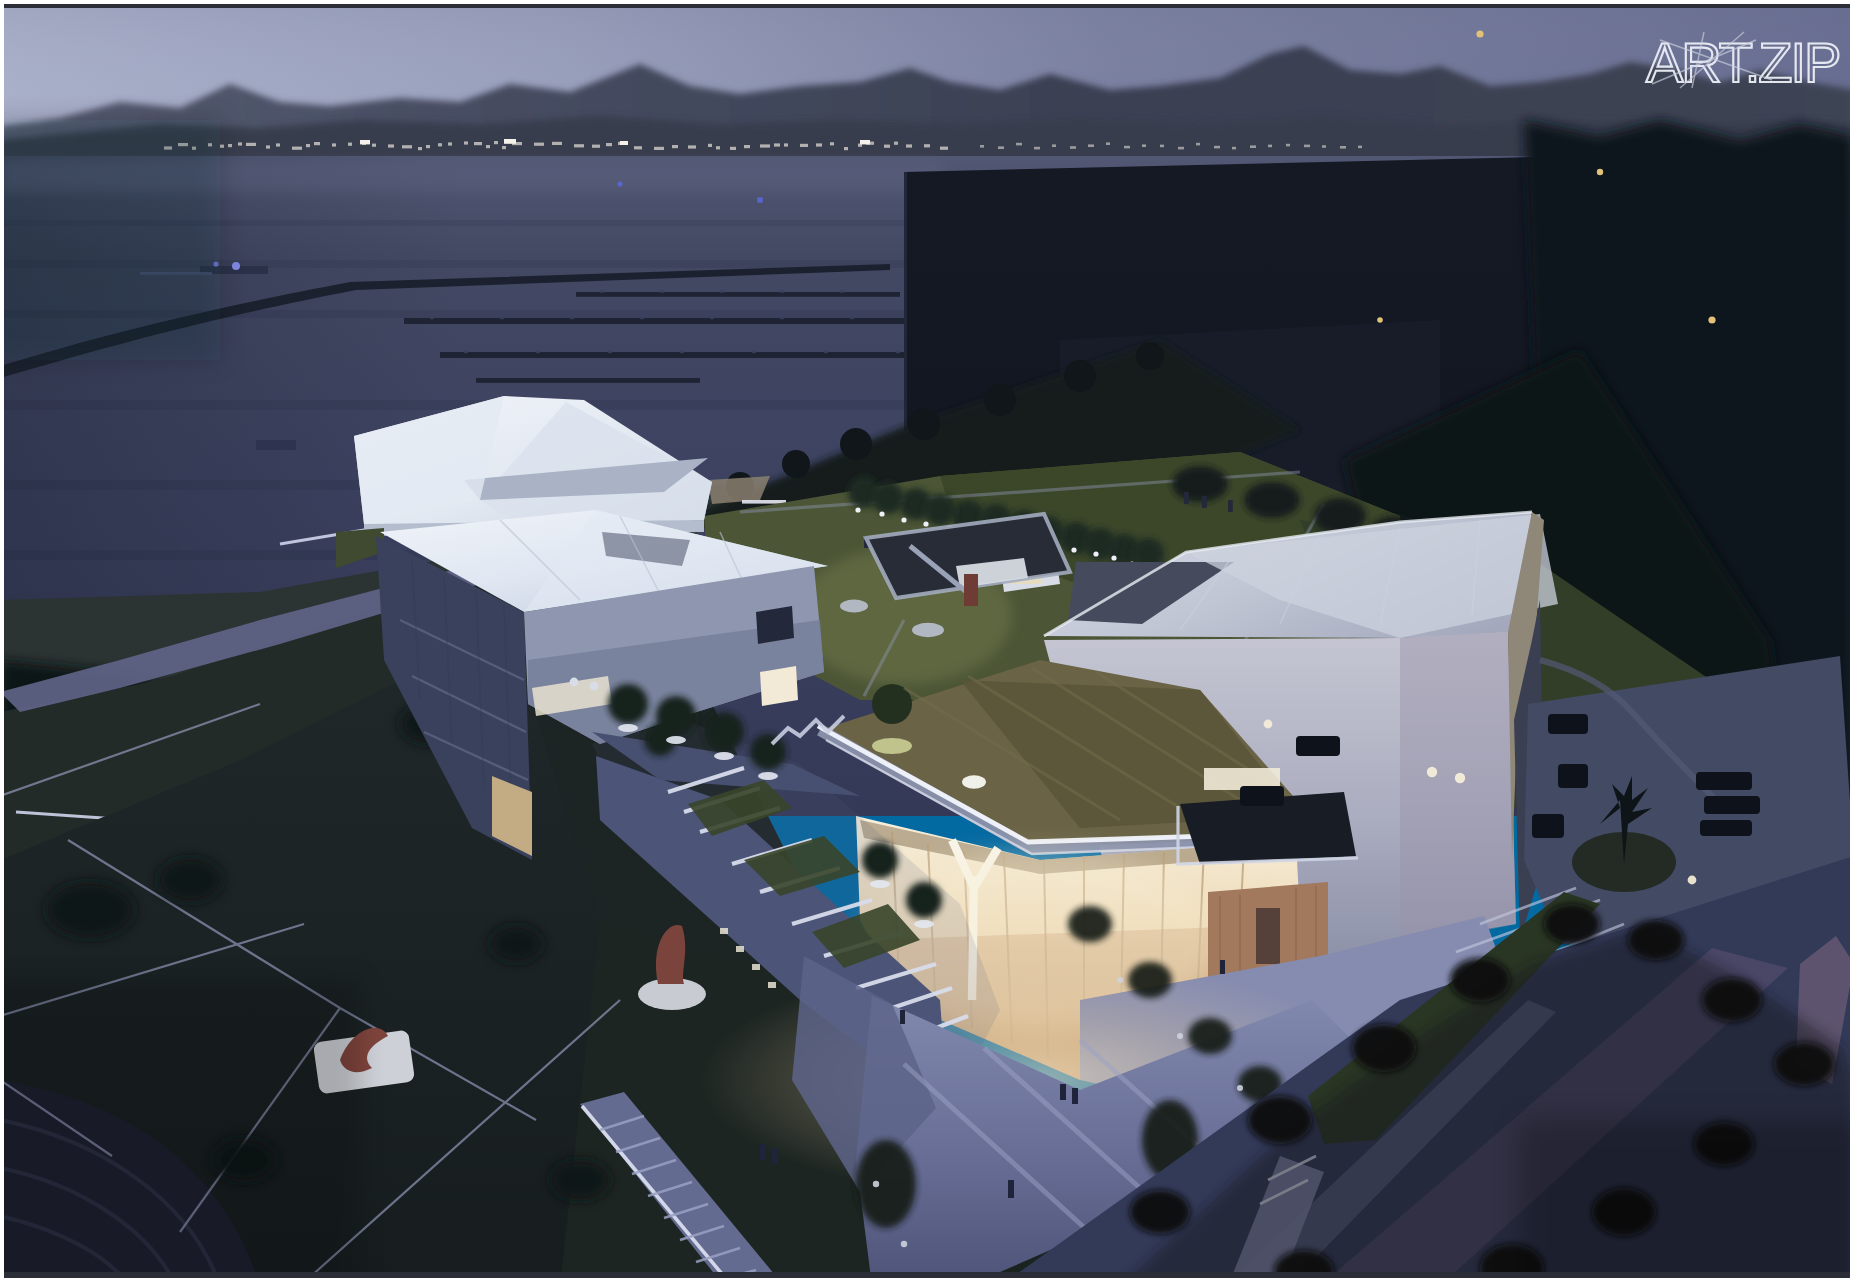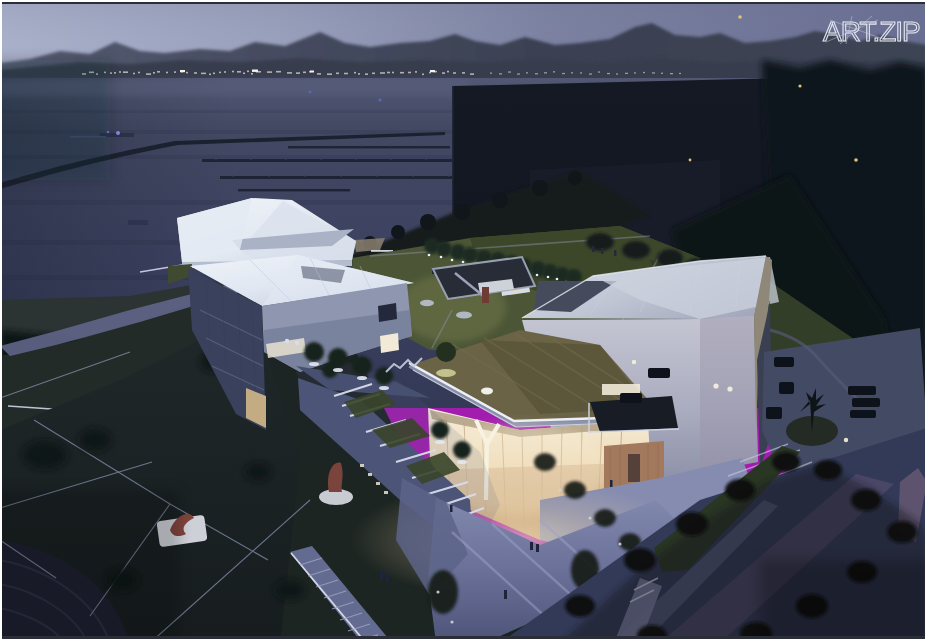--- a/index.html
+++ b/index.html
@@ -1,16 +1,16 @@
 <!DOCTYPE html>
 <html><head>
 <meta charset="utf-8">
 <style>
 html,body{margin:0;padding:0;background:#fff;}
-#stage{position:relative;width:927px;height:643px;overflow:hidden;background:#a21caf;
+#stage{position:relative;width:927px;height:643px;overflow:hidden;background:#0369a1;
 font-family:"Liberation Sans", sans-serif;}
 svg{display:block;}
 </style>
 </head>
 <body>
 <div id="stage">
 <svg width="927" height="643" viewBox="0 0 927 643">
 <defs>
   <linearGradient id="sky" x1="0" y1="0" x2="1" y2="0">
     <stop offset="0" stop-color="#a9b0ca"></stop>

